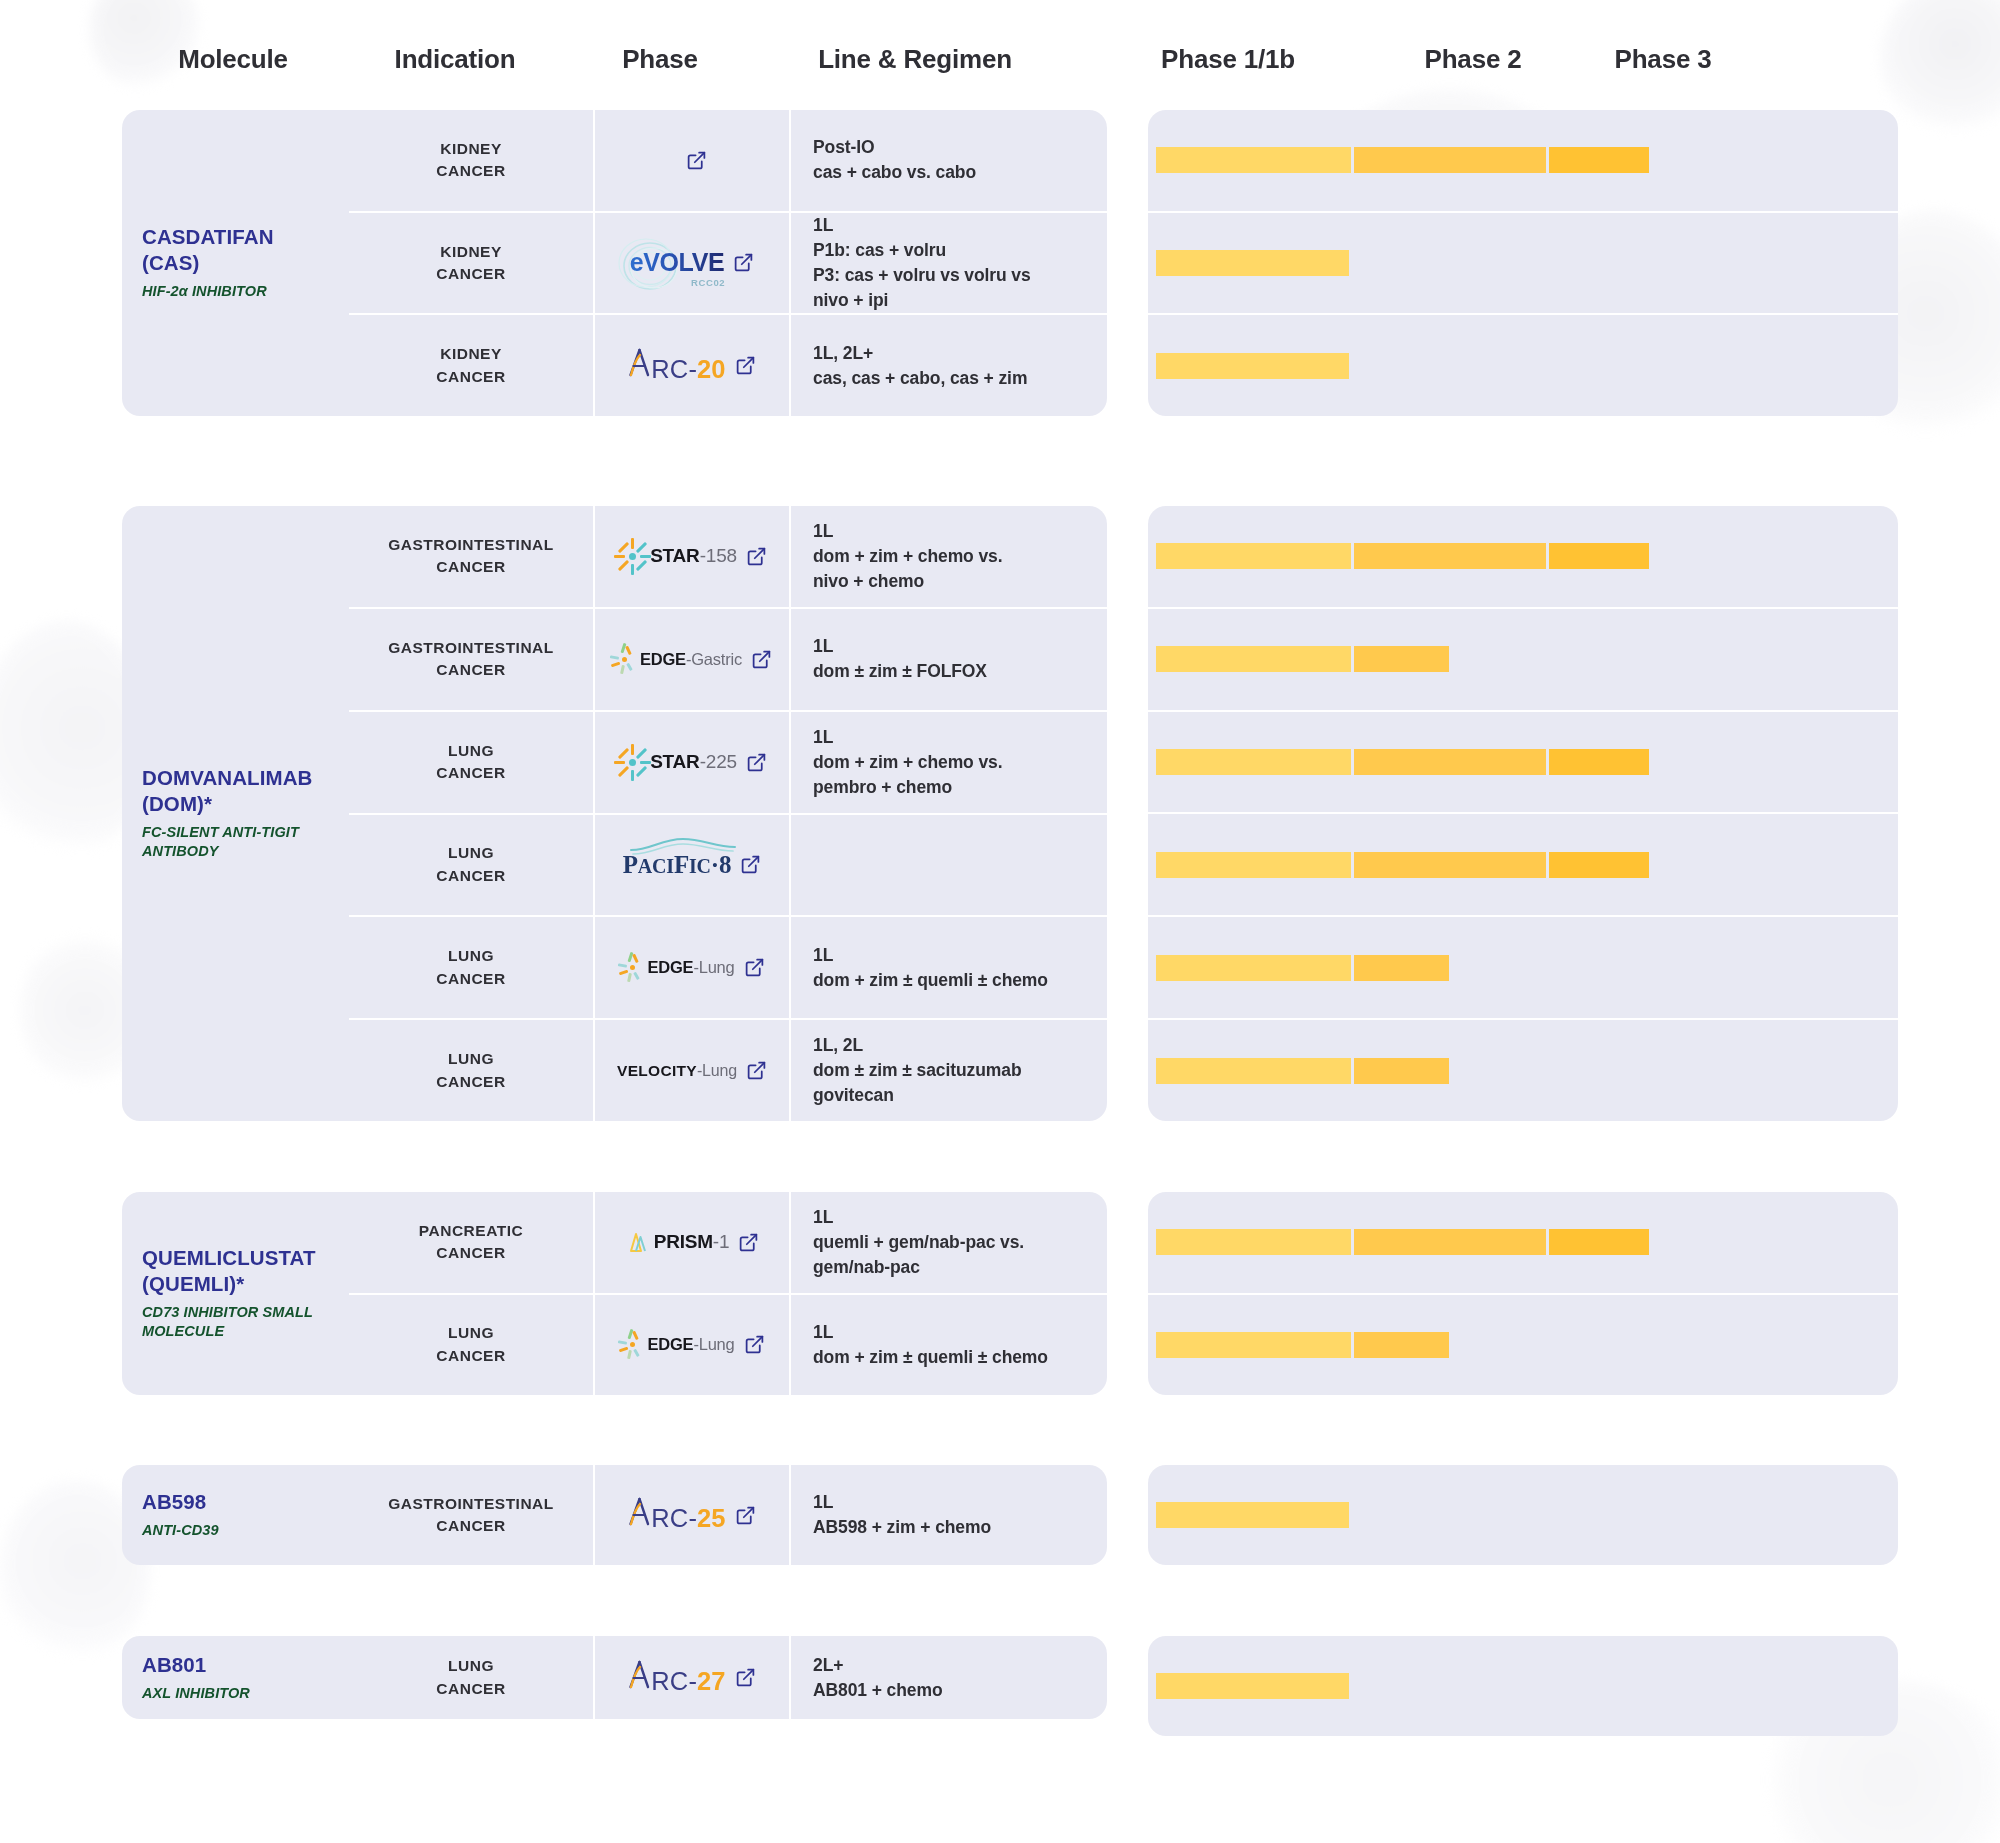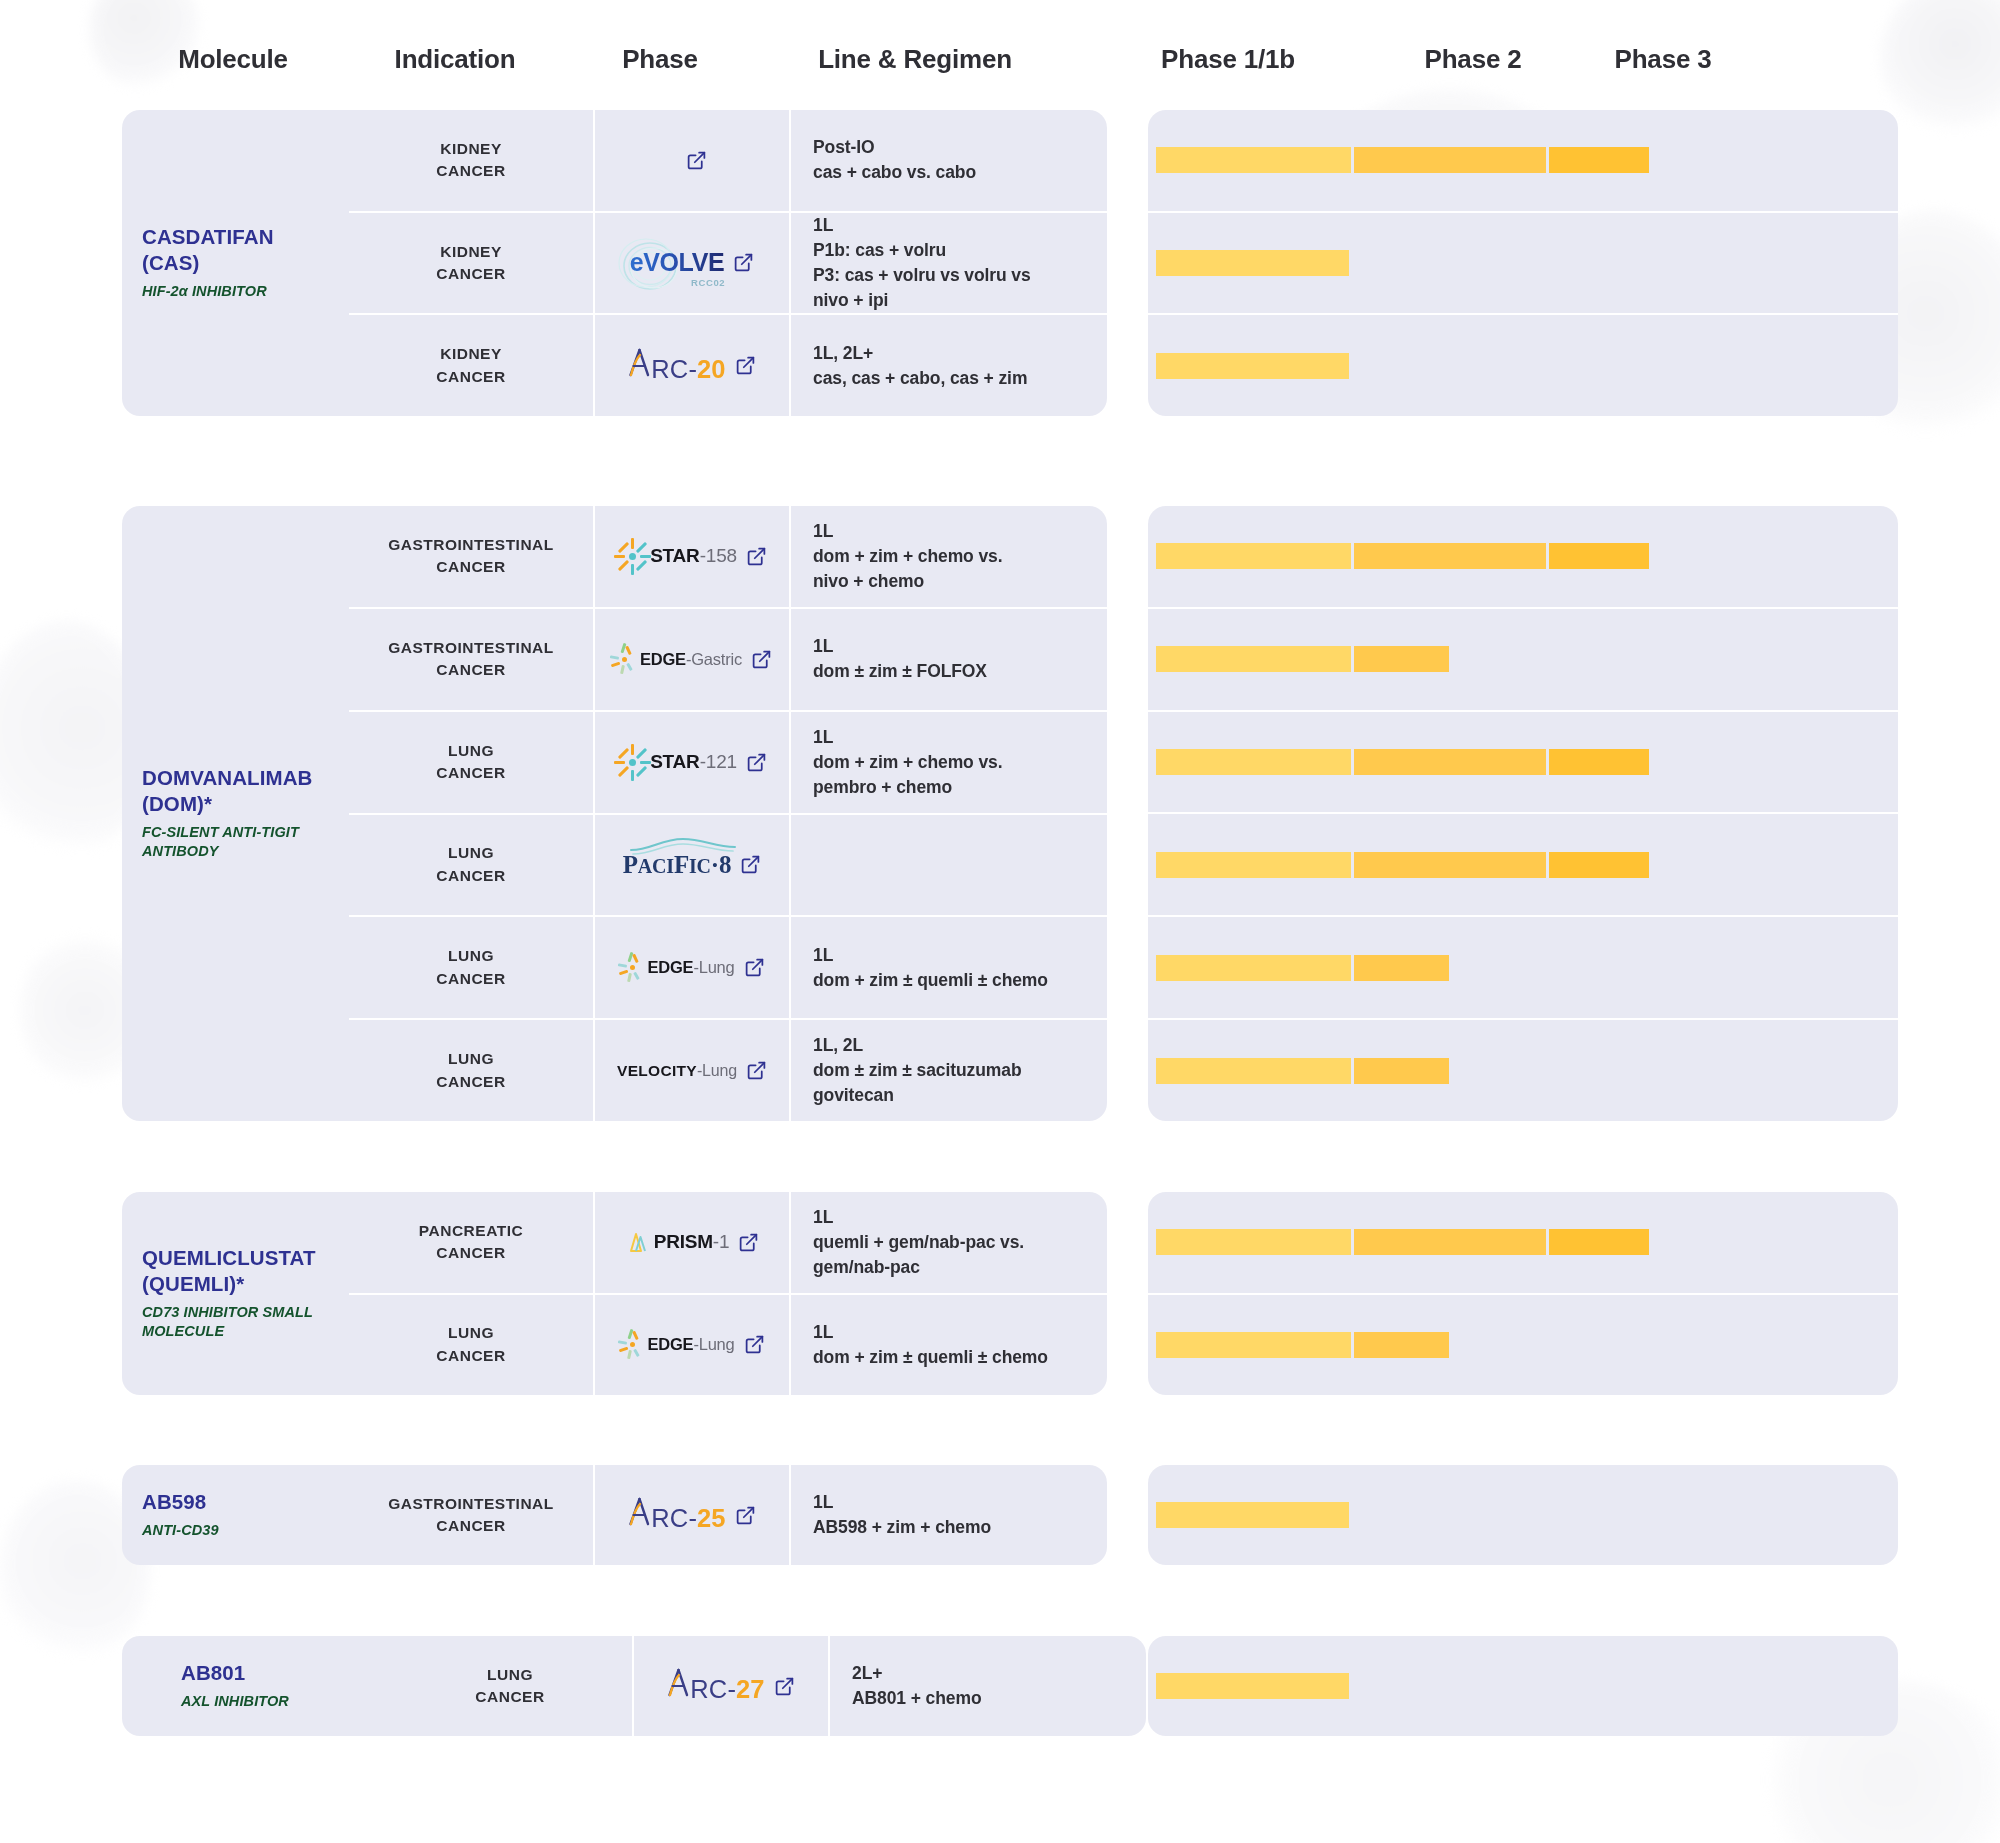--- a/index.html
+++ b/index.html
@@ -302,21 +302,21 @@
                   <i style="width:3px;height:11px;background:#53c3c9;margin-left:-1.5px;margin-top:7.5px;transform:;"></i>
                   <i style="width:11px;height:3px;background:#f5a623;margin-left:-18.5px;margin-top:-1.5px;transform:;"></i>
                   <i style="width:11px;height:3px;background:#53c3c9;margin-left:7.5px;margin-top:-1.5px;transform:;"></i>
                   <i style="width:3px;height:13px;background:#f5a623;margin-left:-10.5px;margin-top:-15.5px;transform:rotate(45deg);"></i>
                   <i style="width:3px;height:13px;background:#53c3c9;margin-left:7.5px;margin-top:2.5px;transform:rotate(45deg);"></i>
                   <i style="width:13px;height:3px;background:#f5a623;margin-left:-15.5px;margin-top:7.5px;transform:rotate(-45deg);"></i>
                   <i style="width:13px;height:3px;background:#53c3c9;margin-left:2.5px;margin-top:-10.5px;transform:rotate(-45deg);"></i>
                   <i style="width:7px;height:7px;background:#53c3c9;margin-left:-3.5px;margin-top:-3.5px;border-radius:50%;"></i>
                 </span>
                 <span class="lg-txt" style="font-size:19px;">STAR</span>
-                <span class="lg-sfx" style="font-size:19px;">-121</span>
+                <span class="lg-sfx" style="font-size:19px;">-225</span>
               </span>
               <span class="extlink">
                 <svg width="21" height="21" viewBox="0 0 24 24" fill="none" stroke="#2e3191" stroke-width="2" stroke-linecap="round" stroke-linejoin="round">
                   <path d="M18 13v6a2 2 0 0 1-2 2H5a2 2 0 0 1-2-2V8a2 2 0 0 1 2-2h6"></path>
                   <polyline points="15 3 21 3 21 9"></polyline>
                   <line x1="10" y1="14" x2="21" y2="3"></line>
                 </svg>
               </span>
             </div>
             <div class="c-reg">
@@ -567,21 +567,21 @@
     </div>
     <div class="phase-card" style="left:1148px;top:1465px;width:750px;height:100px;">
       <div class="ph-rows">
         <div class="ph-row" style="height:100px;">
           <div class="bar" style="left:8px;">
             <span class="seg s1" style="width:193px;"></span>
           </div>
         </div>
       </div>
     </div>
-    <div class="card" style="left:122px;top:1636px;width:985px;height:100px;padding-left:39px;">
+    <div class="card" style="left:122px;top:1636px;width:985px;height:83px;">
       <div class="grp">
         <div class="col-mol">
           <div>
             <div class="mol-name">AB801</div>
             <div class="mol-sub">AXL INHIBITOR</div>
           </div>
         </div>
         <div class="rows">
           <div class="row" style="height:100px;">
             <div class="c-ind">

